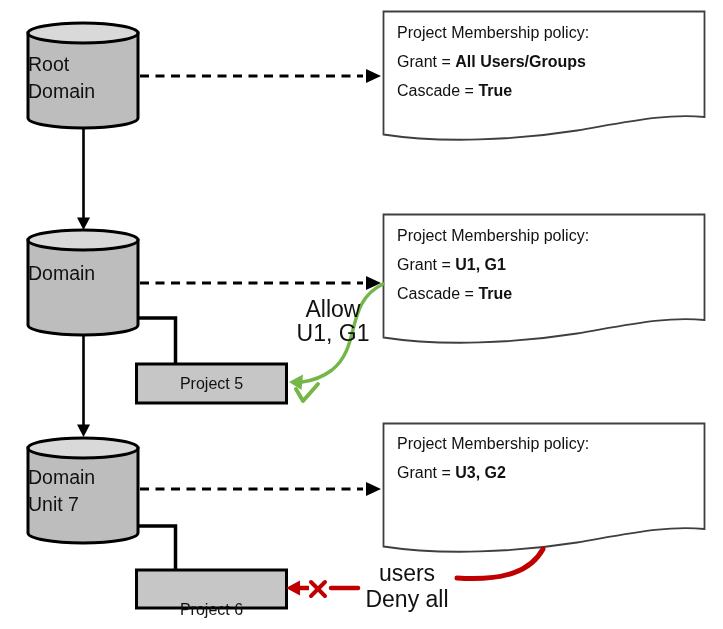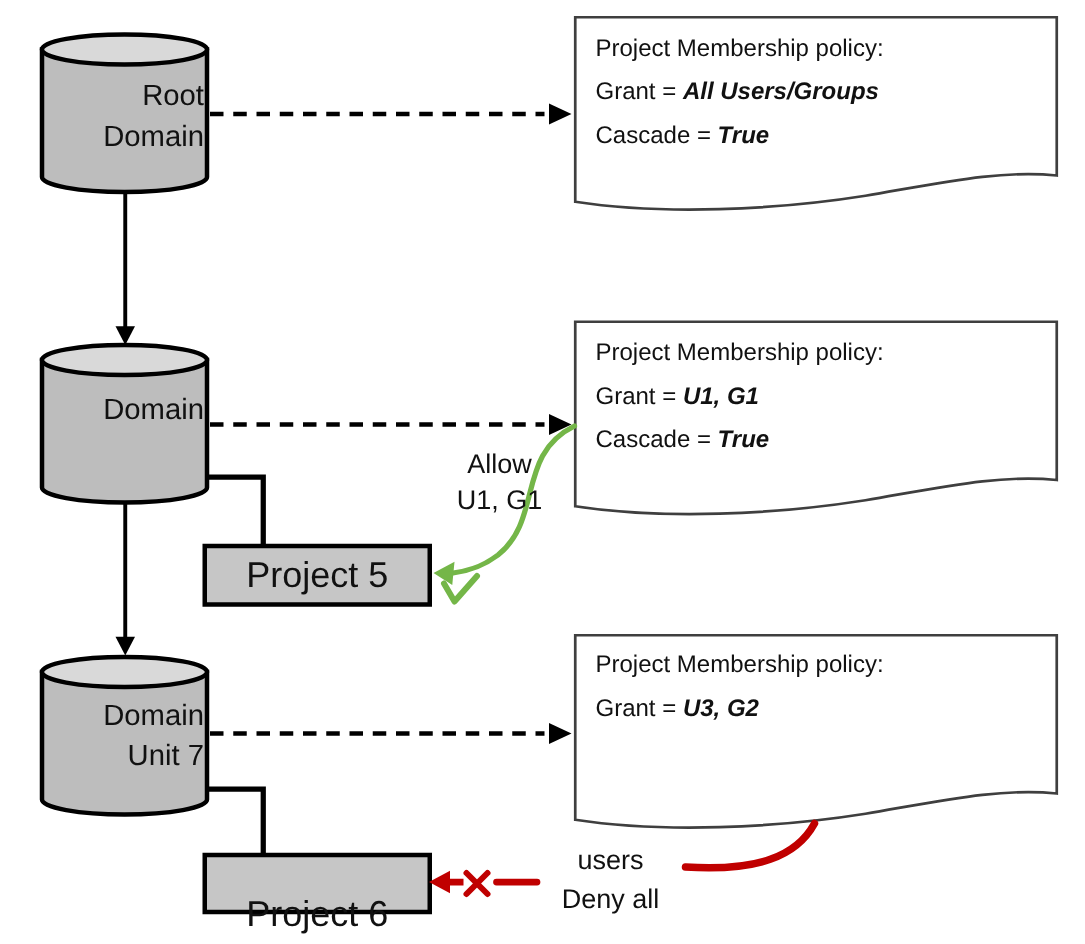--- a/index.html
+++ b/index.html
@@ -9,41 +9,41 @@
     height: 629px;
     background: #ffffff;
     font-family: "Liberation Sans", sans-serif;
     color: #111111;
     overflow: hidden;
   }
   .layer { position: absolute; left: 0; top: 0; }
   .txt { position: absolute; }
   .node-label {
     width: 108px;
-    text-align: right;
+    text-align: left;
     font-size: 19.5px;
     line-height: 27px;
     font-weight: 400;
   }
   .box-label {
     width: 150px;
     text-align: center;
-    font-size: 24px;
+    font-size: 16px;
     line-height: 23px;
   }
   .policy {
     font-size: 16px;
     line-height: 29px;
     white-space: nowrap;
   }
-  .policy b { font-weight: 700; font-style: italic; }
+  .policy b { font-weight: 700; }
   .ann {
     width: 100px;
     text-align: center;
-    font-size: 18px;
+    font-size: 23px;
   }
   .ann-allow { line-height: 24px; }
   .ann-deny  { line-height: 26px; }
 </style>
 </head>
 <body>
 
 <div class="canvas">
 
   <svg class="layer" width="723" height="629" viewBox="0 0 723 629">

